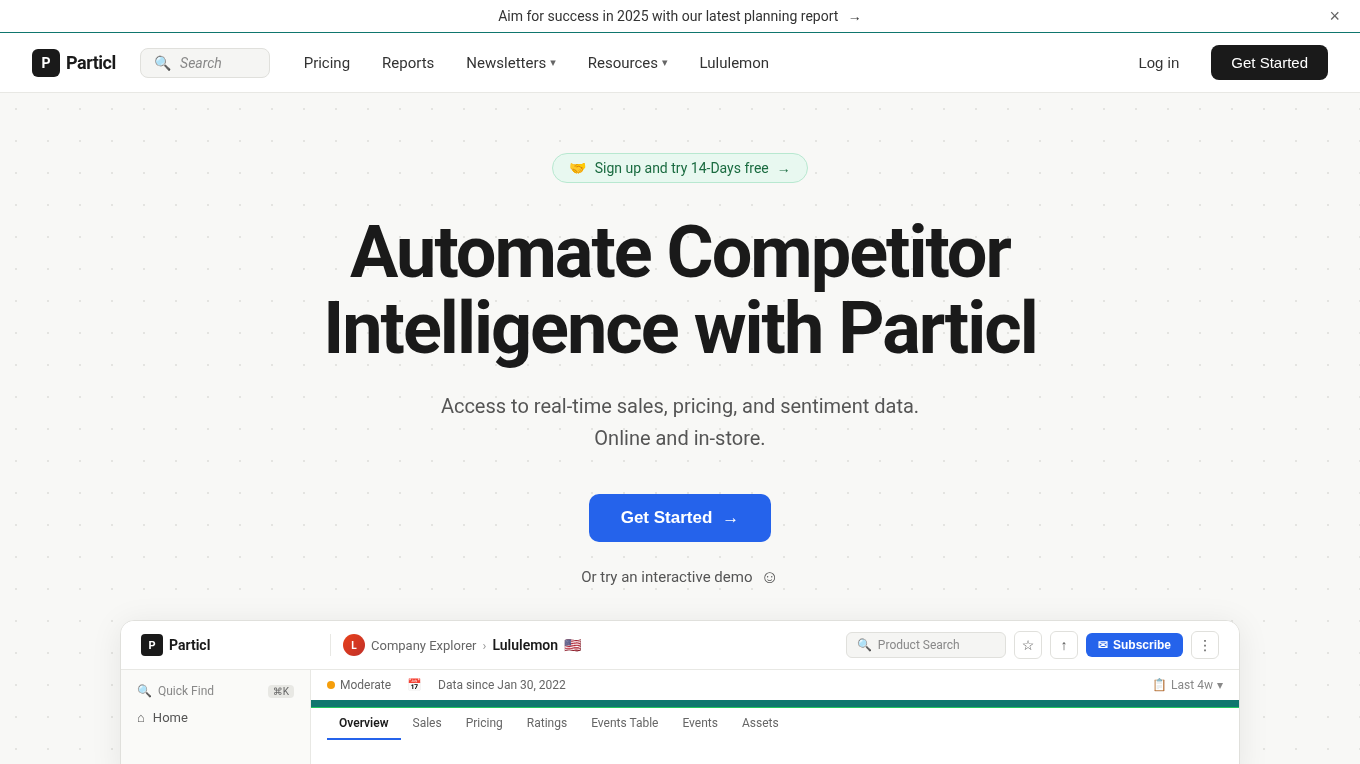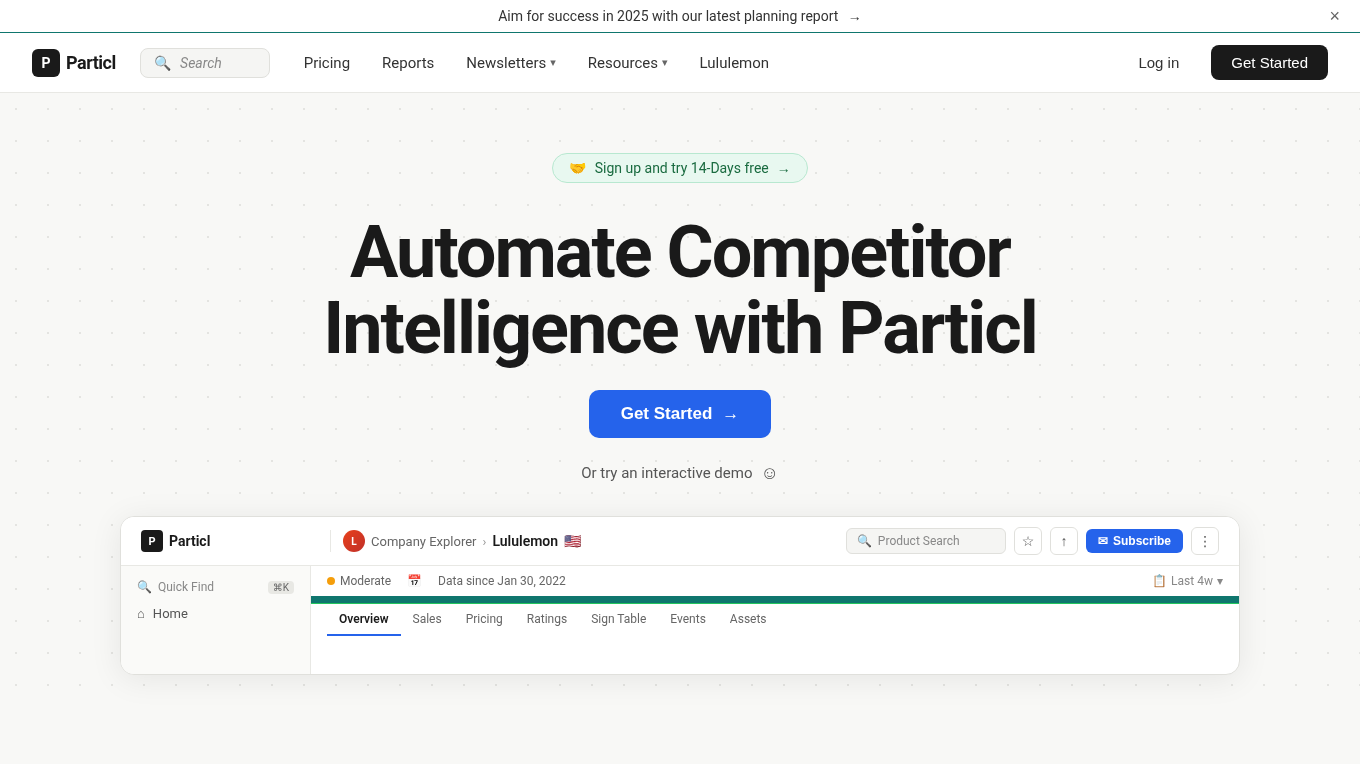--- a/index.html
+++ b/index.html
@@ -495,20 +495,21 @@
     <span class="badge-icon">🤝</span>
     <span>Sign up and try 14-Days free</span>
     <span class="badge-arrow">→</span>
   </div>
 
   <h1 class="hero-title">
     <span>Automate Competitor</span><br>
     <span>Intelligence with Particl</span>
   </h1>
 
+  <p class="hero-subtitle">Access to real-time sales, pricing, and sentiment data. Online and in-store.</p>
 
   <button class="btn-get-started-hero">
     <span>Get Started</span>
     <span>→</span>
   </button>
 
   <div class="demo-link">
     <span>Or try an interactive demo</span>
     <span class="demo-icon">☺</span>
   </div>
@@ -574,20 +575,20 @@
             <span>📋</span>
             <span>Last 4w</span>
             <span>▾</span>
           </div>
         </div>
         <div class="app-tabs">
           <div class="app-tab active">Overview</div>
           <div class="app-tab">Sales</div>
           <div class="app-tab">Pricing</div>
           <div class="app-tab">Ratings</div>
-          <div class="app-tab">Sign Table</div>
+          <div class="app-tab">Events Table</div>
           <div class="app-tab">Events</div>
           <div class="app-tab">Assets</div>
         </div>
       </div>
     </div>
   </div>
 </section>
 
 </body></html>

